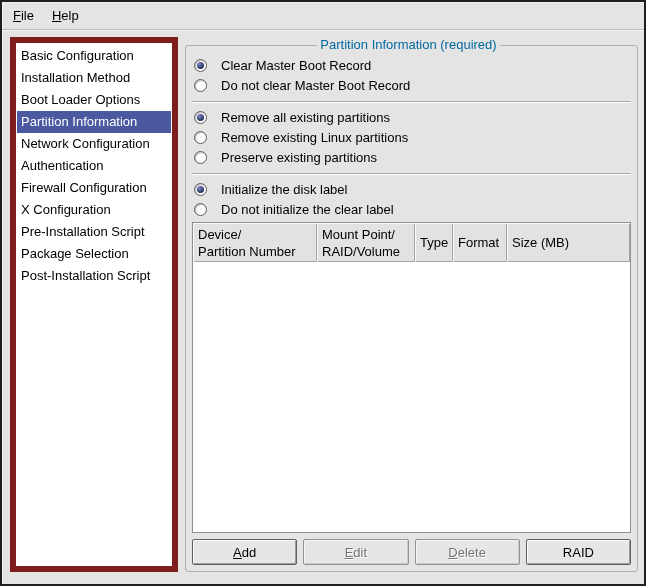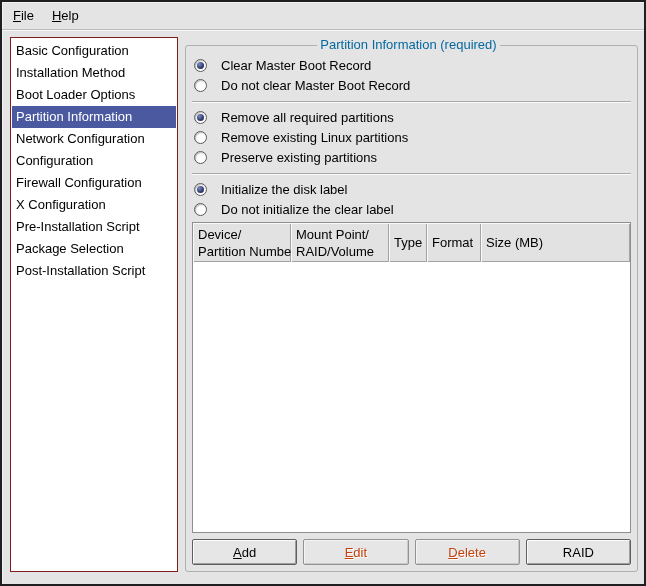--- a/index.html
+++ b/index.html
@@ -27,21 +27,21 @@
     padding-left:2px;
     border-bottom:1px solid #bcbcbc;
     box-shadow:0 1px 0 #f8f8f8;
   }
   .menu-item{padding:0 9px;display:flex;align-items:center;cursor:default;}
   u{text-decoration:underline;}
   
   .main{flex:1;display:flex;padding:7px 6px 12px 8px;gap:7px;min-height:0;}
   .sidebar{
     flex:0 0 auto;width:168px;
-    background:#fff;border:1px solid #7f1d1d;
+    background:#fff;border:6px solid #7f1d1d;
     padding:2px 1px;overflow:hidden;
   }
   .list-item{height:22px;line-height:22px;padding-left:4px;white-space:nowrap;cursor:default;}
   .list-item.selected{background:var(--selection-bg);color:var(--selection-fg);}
   
   fieldset.frame{
     flex:1;min-width:0;margin:0;
     border:1px solid #b0b0b0;border-radius:3px;
     padding:0 6px 6px;
     display:flex;flex-direction:column;
@@ -71,36 +71,36 @@
     border:1px solid #8f8f8f;background:#fff;
     display:flex;flex-direction:column;
   }
   .table-header{flex:0 0 auto;height:39px;display:flex;}
   .th{
     background:#e2e2e2;
     box-shadow:inset 1px 1px 0 #fafafa, inset -1px -1px 0 #a3a3a3;
     padding:2px 5px;line-height:17px;white-space:nowrap;overflow:hidden;
     display:flex;flex-direction:column;justify-content:center;cursor:default;
   }
-  .th.c0{width:98px;}
+  .th.c0{width:124px;}
   .th.c1{width:98px;}
   .th.c2{width:38px;}
   .th.c3{width:54px;}
   .th.c4{flex:1;}
   .table-body{flex:1;background:#fff;}
   
   .button-row{flex:0 0 auto;margin-top:6px;display:flex;gap:6px;}
   .gtk-btn{
     flex:1;height:26px;
     font-family:"Liberation Sans",sans-serif;font-size:13px;color:#000;
     background:#e6e6e6;border:1px solid #5f5f5f;border-radius:2px;
     box-shadow:inset 1px 1px 0 #fbfbfb, inset -1px -1px 0 #9d9d9d;
   }
   .gtk-btn:disabled{
-    color:#c2410c;border-color:#939393;text-shadow:1px 1px 0 #fff;
+    color:#737373;border-color:#939393;text-shadow:1px 1px 0 #fff;
     box-shadow:inset 1px 1px 0 #f4f4f4, inset -1px -1px 0 #c9c9c9;
   }
 </style>
 </head>
 <body>
 
 <div class="window">
 
   <div class="menubar">
       <div class="menu-item"><u>F</u>ile</div>
@@ -108,21 +108,21 @@
     </div>
 
   <div class="main">
 
     <div class="sidebar">
         <div class="list-item">Basic Configuration</div>
         <div class="list-item">Installation Method</div>
         <div class="list-item">Boot Loader Options</div>
         <div class="list-item selected">Partition Information</div>
         <div class="list-item">Network Configuration</div>
-        <div class="list-item">Configuration</div>
+        <div class="list-item">Authentication</div>
         <div class="list-item">Firewall Configuration</div>
         <div class="list-item">X Configuration</div>
         <div class="list-item">Pre-Installation Script</div>
         <div class="list-item">Package Selection</div>
         <div class="list-item">Post-Installation Script</div>
       </div>
 
     <fieldset class="frame">
       <legend class="frame-label">Partition Information (required)</legend>
 
@@ -133,21 +133,21 @@
           </div>
           <div class="radio-row">
             <span class="radio"></span>
             <span>Do not clear Master Boot Record</span>
           </div>
         </div>
       <div class="separator"></div>
       <div class="radio-group">
           <div class="radio-row">
             <span class="radio checked"></span>
-            <span>Remove all required partitions</span>
+            <span>Remove all existing partitions</span>
           </div>
           <div class="radio-row">
             <span class="radio"></span>
             <span>Remove existing Linux partitions</span>
           </div>
           <div class="radio-row">
             <span class="radio"></span>
             <span>Preserve existing partitions</span>
           </div>
         </div>

